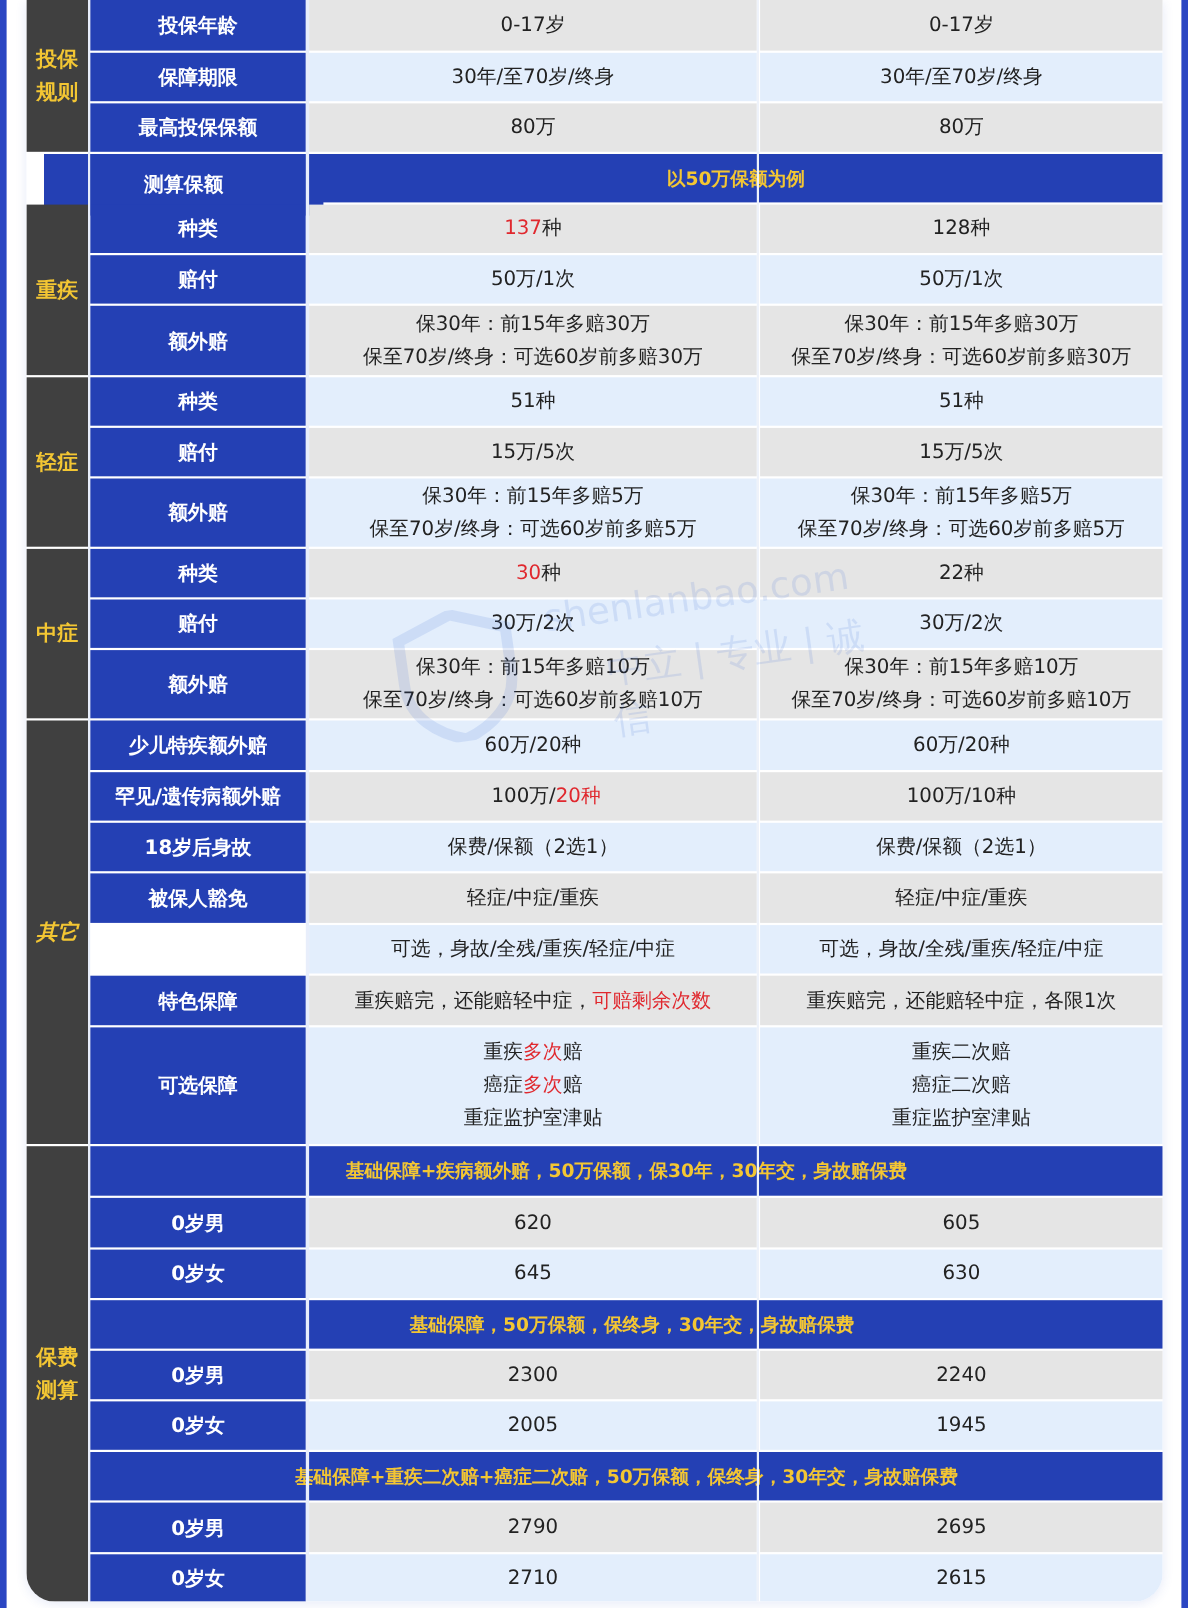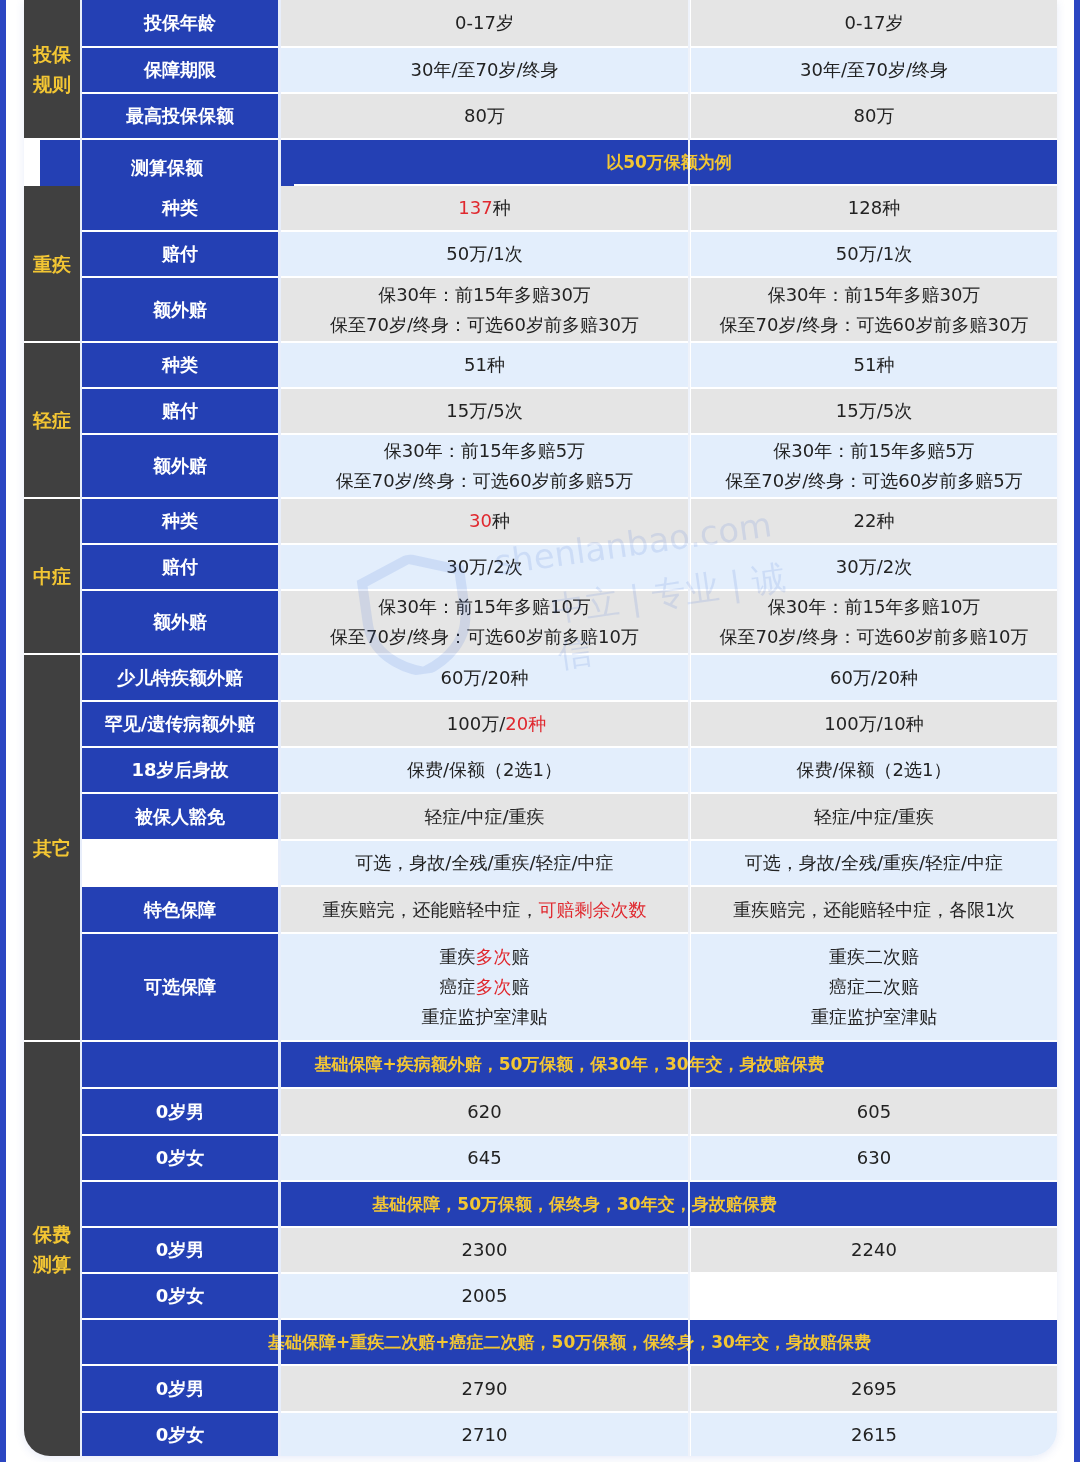--- a/index.html
+++ b/index.html
@@ -119,21 +119,21 @@
   <div class="cell lbl" style="left:58px;top:591px;width:196px;height:62px;">额外赔</div>
   <div class="cell val w" style="left:257px;top:591px;width:407px;height:62px;">
     <span>保30年：前15年多赔10万</span>
     <span>保至70岁/终身：可选60岁前多赔10万</span>
   </div>
   <div class="cell val w" style="left:667px;top:591px;width:366px;height:62px;">
     <span>保30年：前15年多赔10万</span>
     <span>保至70岁/终身：可选60岁前多赔10万</span>
   </div>
 
-  <div class="cell cat" style="left:0;top:655px;width:56px;height:385px;">
+  <div class="cell cat" style="left:0;top:655px;width:56px;height:385px;font-style:italic;">
     <span>其它</span>
   </div>
 
   <div class="cell lbl" style="left:58px;top:655px;width:196px;height:45px;">少儿特疾额外赔</div>
   <div class="cell val b" style="left:257px;top:655px;width:407px;height:45px;">60万/20种</div>
   <div class="cell val b" style="left:667px;top:655px;width:366px;height:45px;">60万/20种</div>
 
   <div class="cell lbl" style="left:58px;top:702px;width:196px;height:44px;">罕见/遗传病额外赔</div>
   <div class="cell val w" style="left:257px;top:702px;width:407px;height:44px;flex-direction:row;padding-left:24px;">
     <span>100万/</span>
@@ -183,20 +183,21 @@
   <div class="cell lbl" style="left:58px;top:1136px;width:196px;height:44px;">0岁女</div>
   <div class="cell val b" style="left:257px;top:1136px;width:407px;height:44px;">645</div>
   <div class="cell val b" style="left:667px;top:1136px;width:366px;height:44px;">630</div>
 
   <div class="cell hdr" style="left:58px;top:1182px;width:975px;height:44px;padding-left:10px;">基础保障，50万保额，保终身，30年交，身故赔保费</div>
   <div class="cell lbl" style="left:58px;top:1228px;width:196px;height:44px;">0岁男</div>
   <div class="cell val w" style="left:257px;top:1228px;width:407px;height:44px;">2300</div>
   <div class="cell val w" style="left:667px;top:1228px;width:366px;height:44px;">2240</div>
   <div class="cell lbl" style="left:58px;top:1274px;width:196px;height:44px;">0岁女</div>
   <div class="cell val b" style="left:257px;top:1274px;width:407px;height:44px;">2005</div>
+  <div class="cell val b" style="left:667px;top:1274px;width:366px;height:44px;">1945</div>
 
   <div class="cell hdr" style="left:58px;top:1320px;width:975px;height:44px;">基础保障+重疾二次赔+癌症二次赔，50万保额，保终身，30年交，身故赔保费</div>
   <div class="cell lbl" style="left:58px;top:1366px;width:196px;height:45px;">0岁男</div>
   <div class="cell val w" style="left:257px;top:1366px;width:407px;height:45px;">2790</div>
   <div class="cell val w" style="left:667px;top:1366px;width:366px;height:45px;">2695</div>
   <div class="cell lbl" style="left:58px;top:1413px;width:196px;height:43px;">0岁女</div>
   <div class="cell val b" style="left:257px;top:1413px;width:407px;height:43px;">2710</div>
   <div class="cell val b" style="left:667px;top:1413px;width:366px;height:43px;">2615</div>
 
   <div style="position:absolute;left:56px;top:0;width:2px;height:1456px;background:#e8eefb;"></div>

